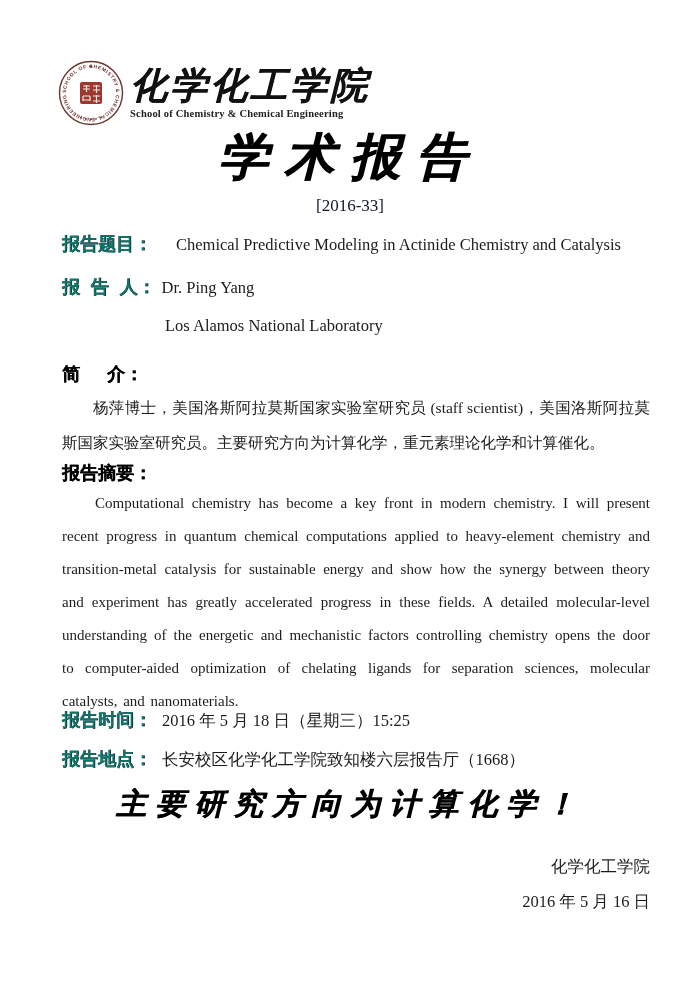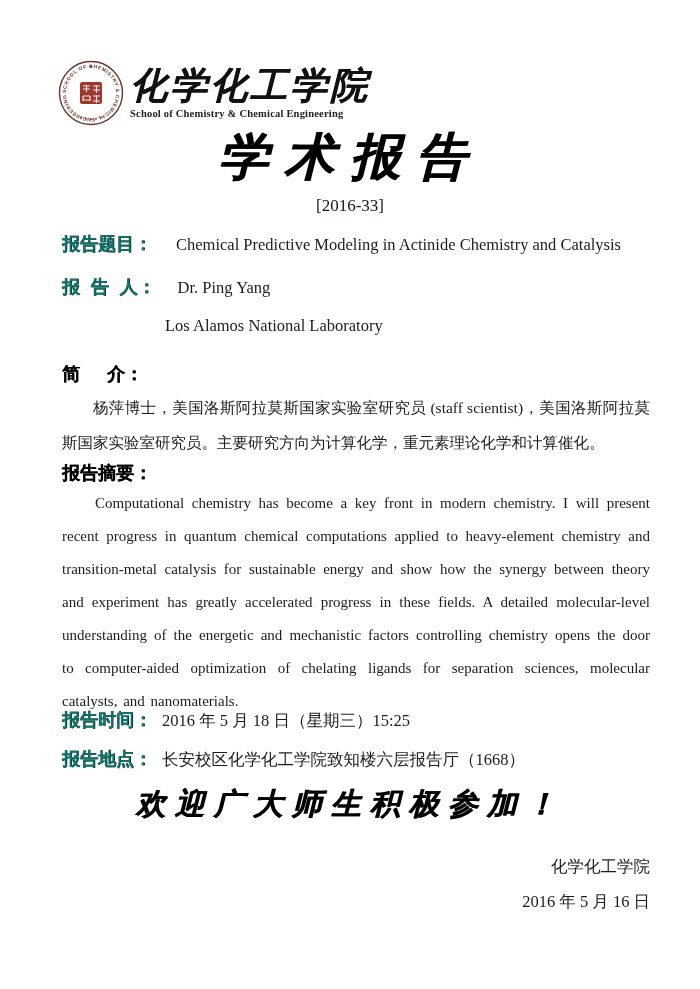--- a/index.html
+++ b/index.html
@@ -45,21 +45,21 @@
   .field-row{position:absolute;left:62px;right:50px;white-space:nowrap;}
   .label{
     font-weight:bold;color:#0f766e;font-size:18px;
     white-space:pre;
     text-shadow:0.4px 0 0 #000;
     font-family:Liberation Mono, monospace;
   }
   .value{font-size:16.5px;color:#1c1c1c;margin-left:24px;}
   .row-topic{top:232px;}
   .row-speaker{top:275px;}
-  .row-speaker .value{margin-left:22px;}
+  .row-speaker .value{margin-left:6px;}
   .affiliation{
     position:absolute;top:316px;left:165px;
     font-size:16.5px;color:#1c1c1c;
   }
   .row-time{top:708px;}
   .row-place{top:747px;}
   .row-time .value,.row-place .value{margin-left:10px;}
   
   .section-label{
     position:absolute;left:62px;
@@ -149,20 +149,20 @@
   <div class="section-label lbl-abstract">报告摘要：</div>
   <p class="para para-abstract">Computational chemistry has become a key front in modern chemistry. I will present recent progress in quantum chemical computations applied to heavy-element chemistry and transition-metal catalysis for sustainable energy and show how the synergy between theory and experiment has greatly accelerated progress in these fields. A detailed molecular-level understanding of the energetic and mechanistic factors controlling chemistry opens the door to computer-aided optimization of chelating ligands for separation sciences, molecular catalysts, and nanomaterials.</p>
 
   <div class="field-row row-time">
     <span class="label">报告时间：</span><span class="value">2016 年 5 月 18 日（星期三）15:25</span>
   </div>
   <div class="field-row row-place">
     <span class="label">报告地点：</span><span class="value">长安校区化学化工学院致知楼六层报告厅（1668）</span>
   </div>
 
-  <div class="welcome">欢迎广大师生积极参加！</div>
+  <div class="welcome">主要研究方向为计算化学！</div>
 
   <div class="signature">
     <div>化学化工学院</div>
     <div>2016 年 5 月 16 日</div>
   </div>
 
 </div>
 
 </body></html>

